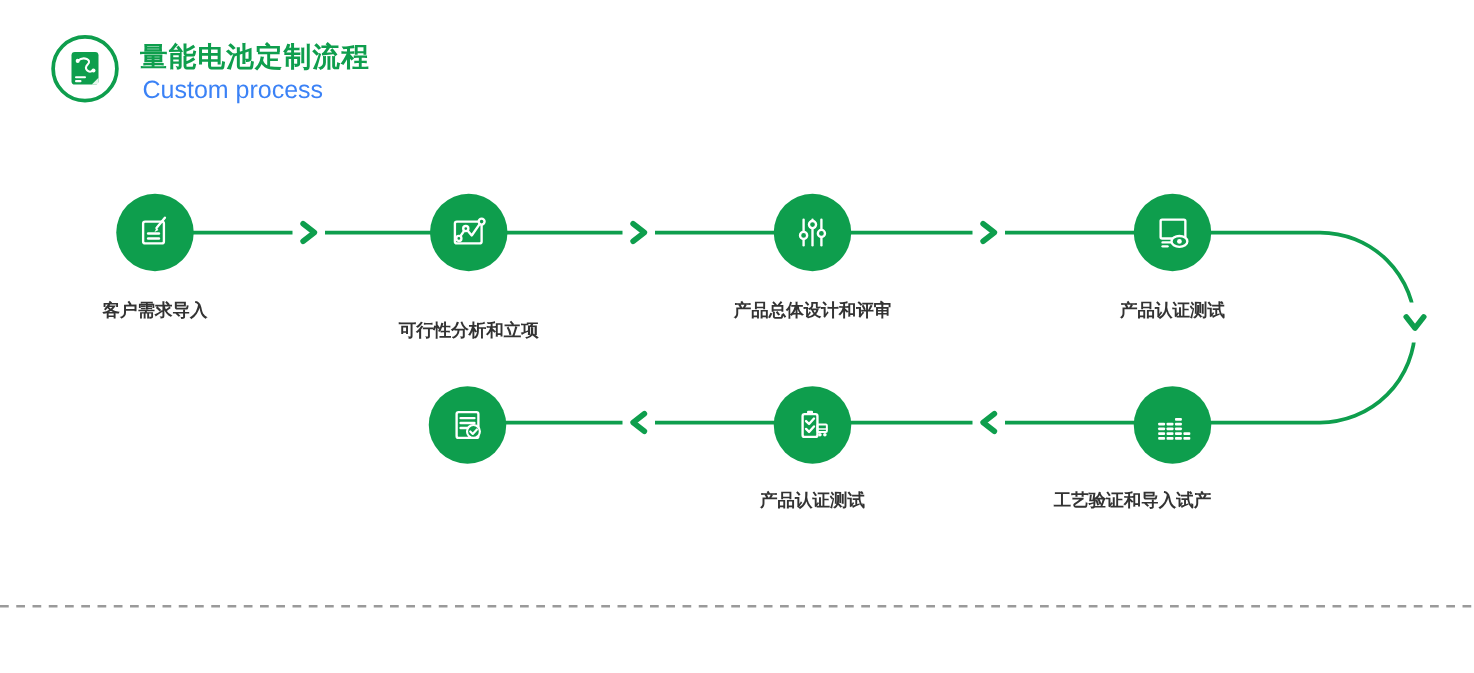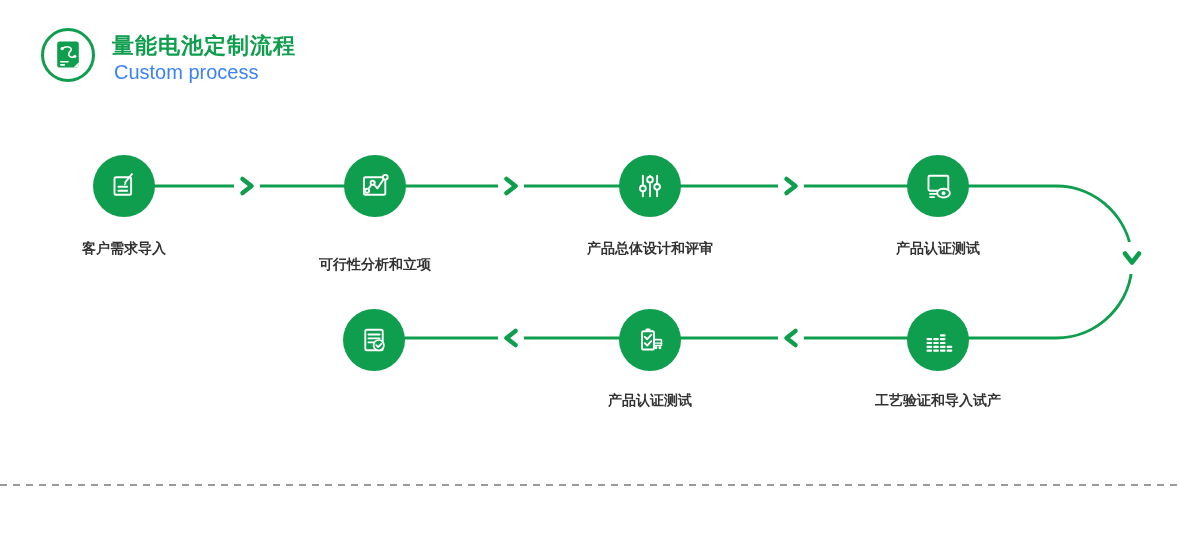--- a/index.html
+++ b/index.html
@@ -131,21 +131,21 @@
         <rect x="26.5" y="16.8" width="7" height="2.8" rx="1"></rect>
         <rect x="26.5" y="21.6" width="7" height="2.8" rx="1"></rect>
         <rect x="26.5" y="26.4" width="7" height="2.8" rx="1"></rect>
         <rect x="26.5" y="31.2" width="7" height="2.8" rx="1"></rect>
         <rect x="26.5" y="36" width="7" height="2.8" rx="1"></rect>
         <rect x="35" y="31.2" width="7" height="2.8" rx="1"></rect>
         <rect x="35" y="36" width="7" height="2.8" rx="1"></rect>
       </g>
     </svg>
   </div>
-  <div class="step-label" style="left:808px;top:392px;">工艺验证和导入试产</div>
+  <div class="step-label" style="left:776px;top:392px;">工艺验证和导入试产</div>
 
   <div class="step-circle" style="left:619px;top:309px;">
     <svg class="icon-svg" width="38" height="38" viewBox="0 0 48 48" fill="none" stroke="#fff" stroke-width="2.4" stroke-linecap="round" stroke-linejoin="round">
       <rect x="14" y="13" width="15" height="23" rx="2"></rect>
       <rect x="18.5" y="9.5" width="6" height="3.5" rx="1" fill="#fff" stroke="none"></rect>
       <polyline points="17.5,20 20.5,23 25.5,17.5"></polyline>
       <polyline points="17.5,28 20.5,31 25.5,25.5"></polyline>
       <rect x="29" y="23.5" width="9.5" height="7.5" rx="1" stroke-width="2"></rect>
       <line x1="29" y1="28" x2="38.5" y2="28" stroke-width="1.6"></line>
       <circle cx="31.5" cy="33.8" r="1.8" fill="#fff" stroke="none"></circle>

